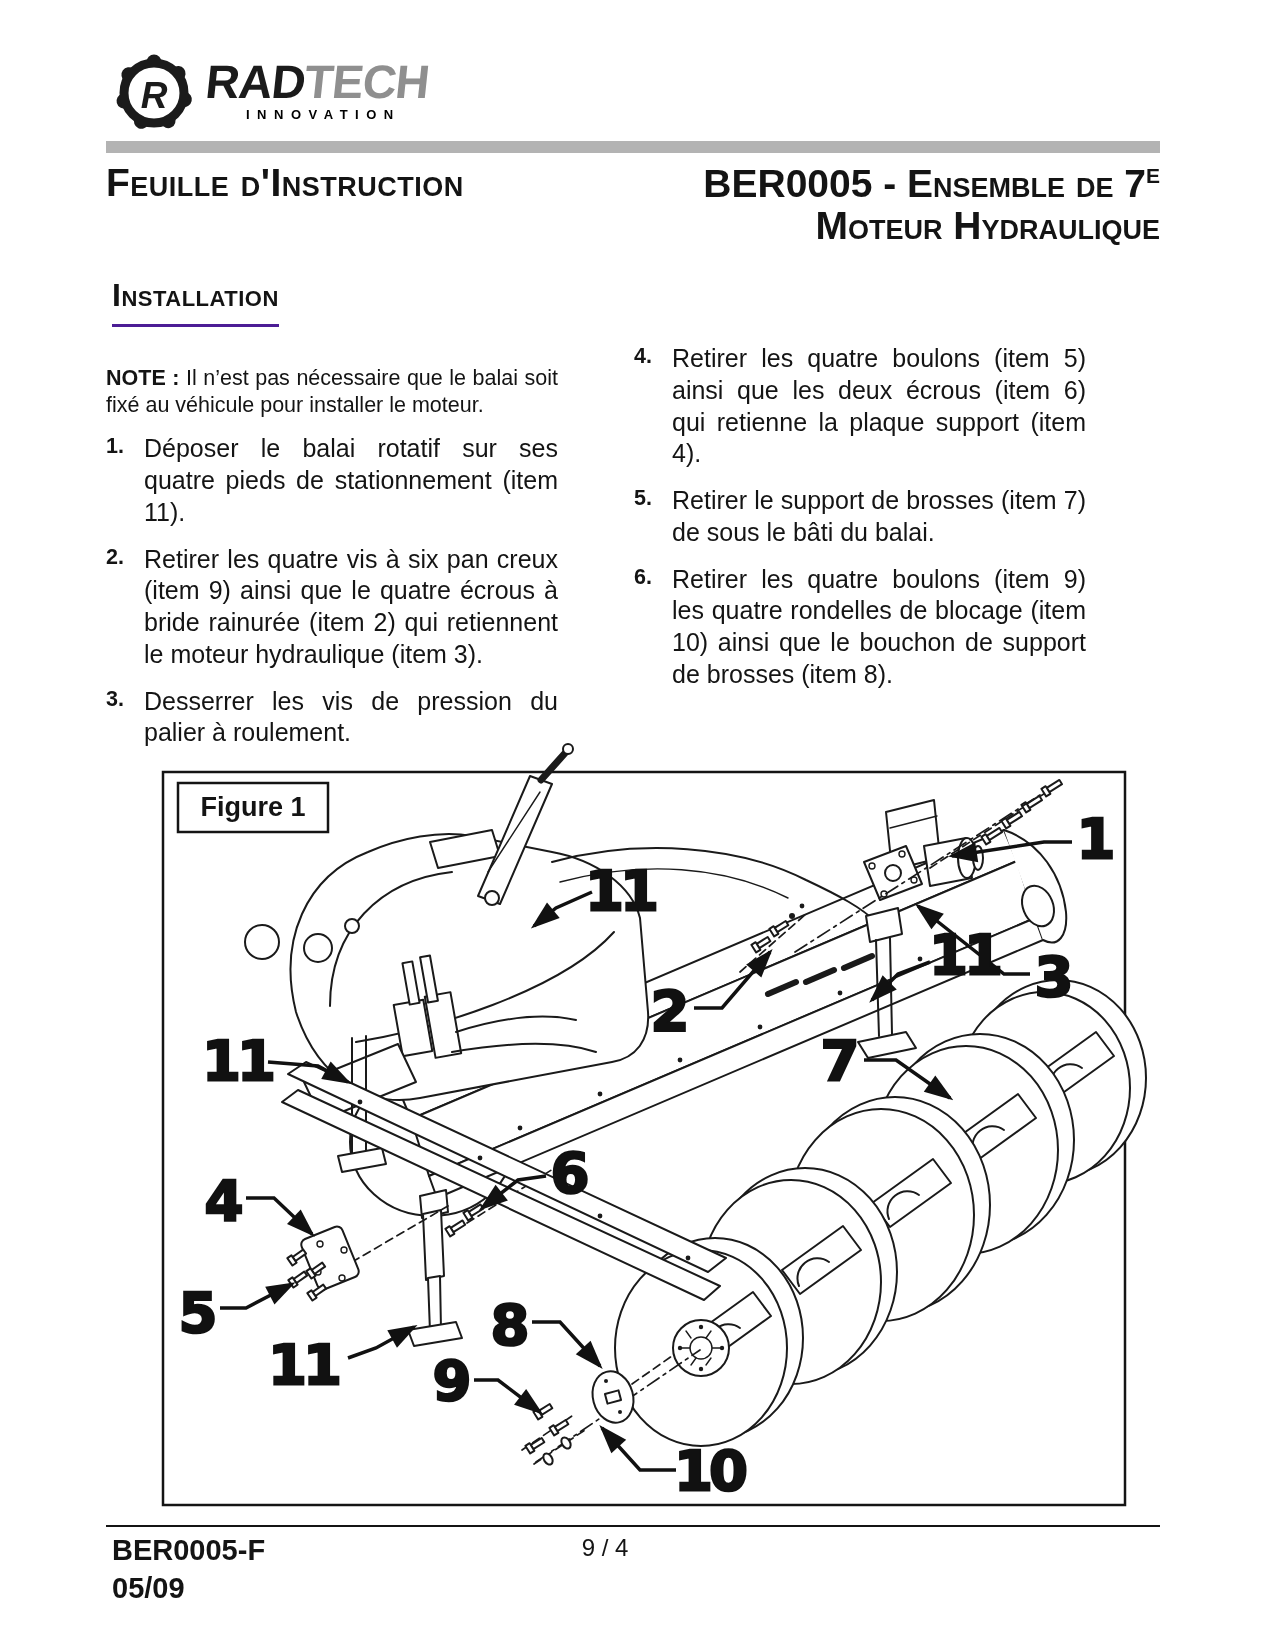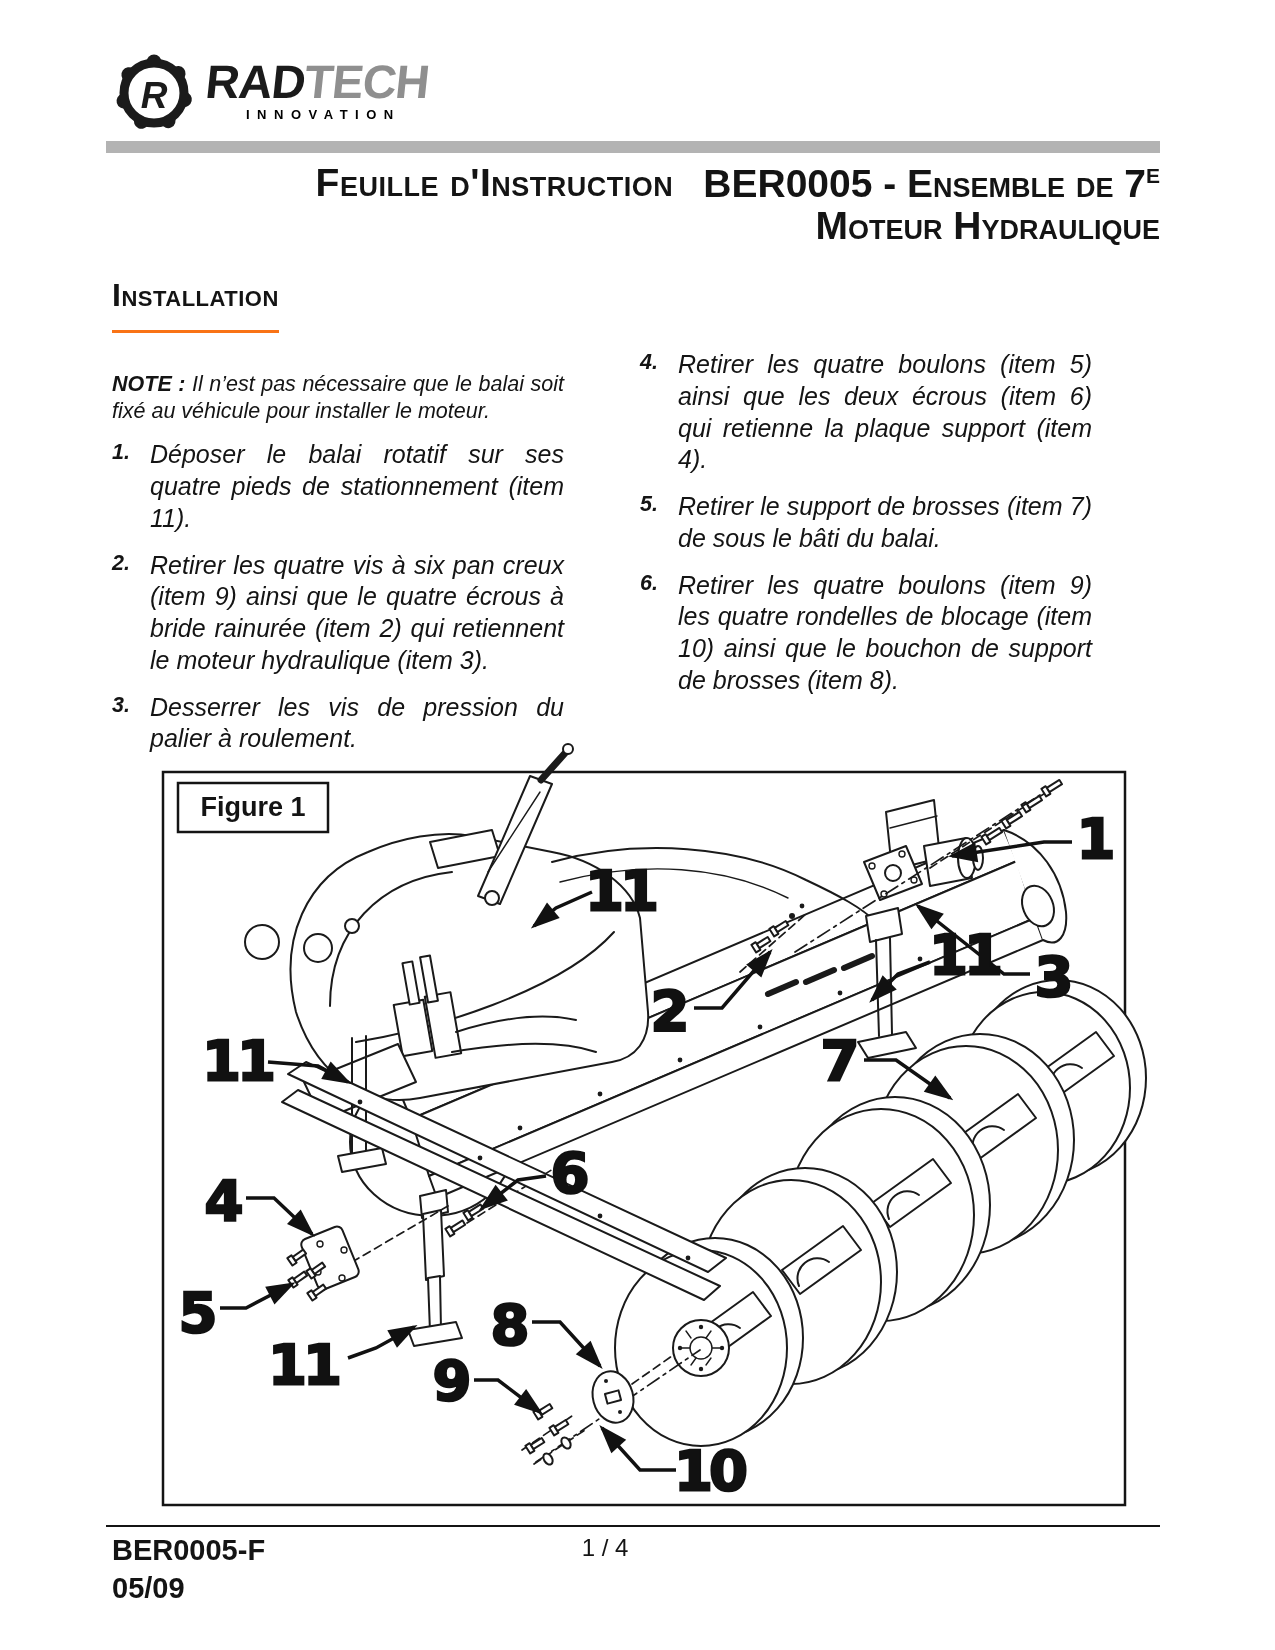--- a/index.html
+++ b/index.html
@@ -12,29 +12,29 @@
   
   .logo-row{display:flex;align-items:flex-start;padding-top:52px;margin-left:8px;}
   .badge{flex:0 0 auto;}
   .wordmark{margin-left:12px;margin-top:6px;}
   .brandline{font-weight:bold;font-size:47px;letter-spacing:-1px;transform:skewX(-6deg);line-height:1;}
   .brand-black{color:#1b1b1b;}
   .brand-gray{color:#8f8f8f;}
   .tagline{font-size:13px;letter-spacing:7.5px;color:#000000;margin:2px 0 0 40px;font-weight:bold;}
   .graybar{height:12px;background:#b3b3b3;margin-top:7px;}
   
-  .title-row{display:flex;justify-content:flex-end;align-items:flex-start;margin-top:10px;gap:30px;}
+  .title-row{display:flex;justify-content:space-between;align-items:flex-start;margin-top:10px;}
   .left-title{font-size:39px;font-weight:bold;font-variant:small-caps;letter-spacing:.5px;line-height:1.05;}
   .right-title{font-size:39px;font-weight:bold;text-align:right;line-height:1.08;}
   .right-title .sc{font-variant:small-caps;}
   .right-title sup{font-size:21px;vertical-align:super;line-height:0;}
   
   .section-heading{display:inline-block;font-size:32px;font-weight:bold;font-variant:small-caps;
-    border-bottom:3px solid #f97316;padding-bottom:16px;margin:30px 0 0 6px;letter-spacing:.5px;text-align:center;}
-  .columns{display:flex;margin-top:16px;margin-left:6px;font-style:italic;}
+    border-bottom:3px solid #4c1d95;padding-bottom:10px;margin:30px 0 0 6px;letter-spacing:.5px;text-align:center;}
+  .columns{display:flex;margin-top:16px;}
   .col{width:452px;}
   .col.right{margin-left:76px;}
   .note{font-size:21.5px;line-height:1.27;text-align:justify;margin-bottom:14px;}
   .note b{font-weight:bold;}
   .step{display:flex;margin-bottom:15px;}
   .step .num{flex:0 0 38px;font-weight:bold;font-size:21.5px;line-height:1.27;}
   .step p{margin:0;font-size:25px;line-height:1.27;text-align:justify;}
   
   #fig-svg{position:absolute;left:0;top:0;width:1275px;height:1650px;}
   .frame{fill:none;stroke:#141414;stroke-width:2.5;}
@@ -414,15 +414,15 @@
         <polyline points="676,1470 640,1470 602,1428" class="leader" marker-end="url(#arrowhead)"></polyline>
         <text x="709" y="1470" class="callout-num">10</text>
       </g>
   </svg>
 
   <div class="footer-rule"></div>
   <div class="footer-code">
     <div>BER0005-F</div>
     <div>05/09</div>
   </div>
-  <div class="footer-page">1 / 4</div>
+  <div class="footer-page">9 / 4</div>
 
 </div>
 
 </body></html>

